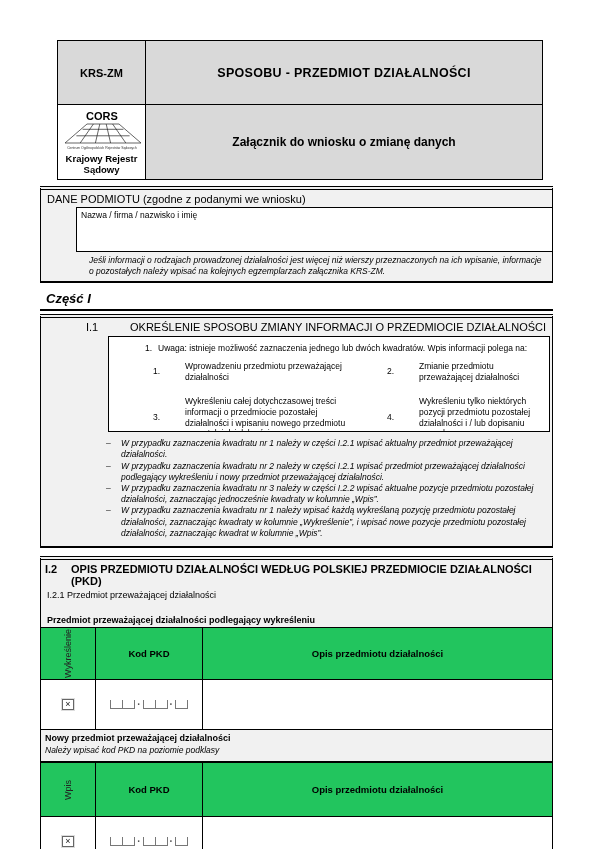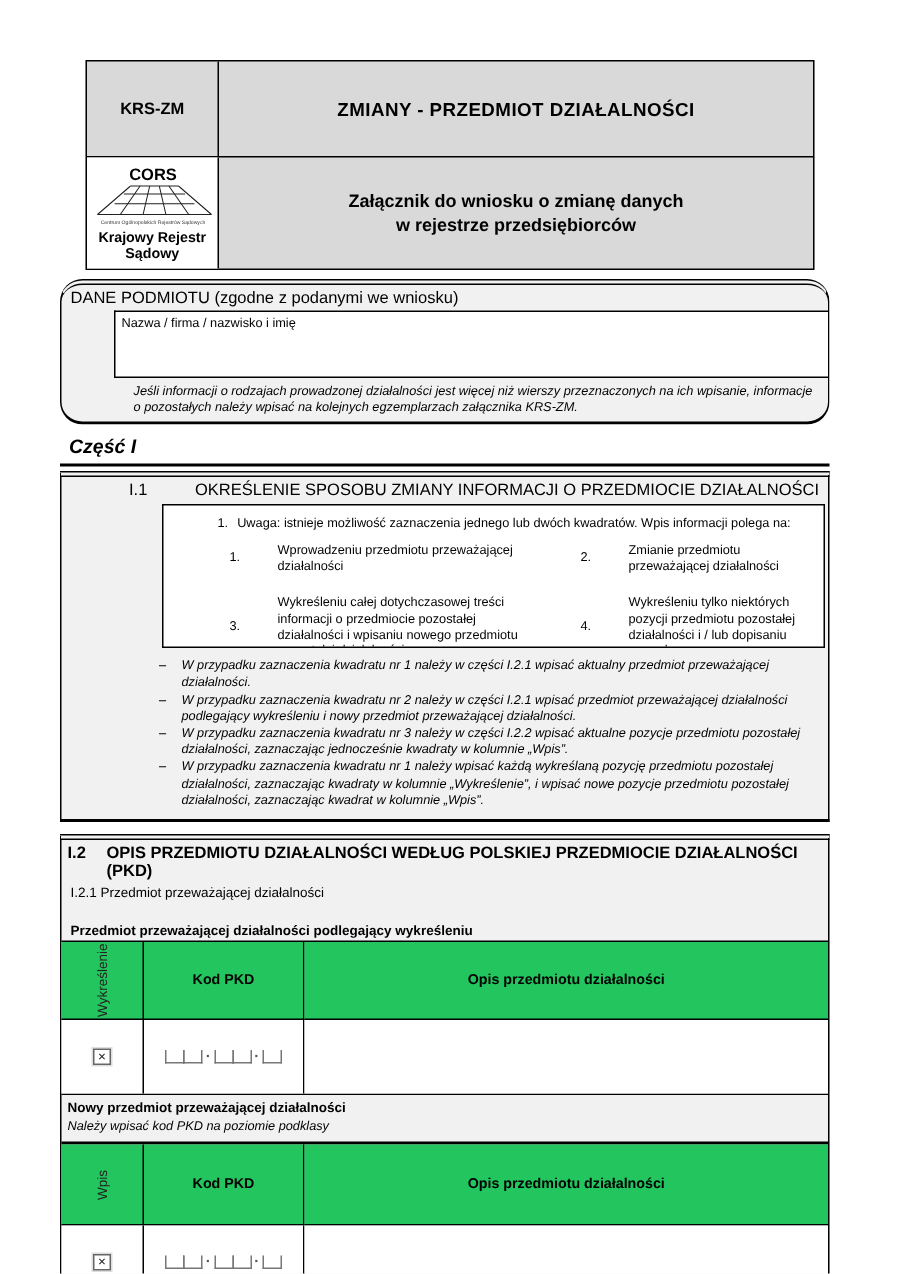--- a/index.html
+++ b/index.html
@@ -28,21 +28,21 @@
   .hdr-sub { font-weight:bold; font-size:12px; text-align:center; line-height:1.35; }
   .logo-org { font-weight:bold; font-size:9.5px; text-align:center; line-height:1.15; margin-top:1px; }
 
   
   .box {
     border:1px solid #000;
     border-top:4px double #000;
     border-bottom:2px solid #000;
     background:#f1f1f1;
   }
-  .dane { margin-top:6px;border-radius:15px; }
+  .dane { margin-top:6px; }
   .dane-title { font-size:11px; padding:3px 6px 2px 6px; }
   .dane-field {
     background:#fff; border:1px solid #000; border-right:none;
     margin-left:35px; height:45px; padding:2px 4px; font-size:8.5px;
   }
   .dane-note { padding:3px 8px 4px 48px; font-size:8.5px; font-style:italic; line-height:1.3; }
 
   .czesc { margin-top:6px; border-bottom:2px solid #000; padding:0 0 2px 6px; }
   .czesc span { font-weight:bold; font-style:italic; font-size:13px; }
 
@@ -101,39 +101,38 @@
   .logo-svg { display:block; }
 </style>
 </head>
 <body>
 
 <div class="page">
   <div class="content">
 
     <div class="hdr">
       <div class="hdr-cell hdr-code">KRS-ZM</div>
-      <div class="hdr-cell hdr-title">ZMIANY - PRZEDMIOT DZIAŁALNOŚCI</div>
+      <div class="hdr-cell hdr-title">SPOSOBU - PRZEDMIOT DZIAŁALNOŚCI</div>
       <div class="hdr-cell hdr-logo">
         <svg class="logo-svg" width="82" height="44" viewBox="0 0 82 44">
           <g stroke="#222" stroke-width="0.7" fill="none">
             <path d="M26 15 L4 34 M32.4 15 L19.2 34 M38.8 15 L34.4 34 M45.2 15 L49.6 34 M51.6 15 L64.8 34 M58 15 L80 34"></path>
             <path d="M26 15 H58 M21.6 20.3 H62.4 M15.4 26.8 H68.6 M4 34 H80"></path>
           </g>
           <text x="41" y="11" text-anchor="middle" font-size="11" font-weight="bold" font-family="Liberation Sans, sans-serif">CORS</text>
           <text x="41" y="40" text-anchor="middle" font-size="3.4" fill="#333" font-family="Liberation Sans, sans-serif">Centrum Ogólnopolskich Rejestrów Sądowych</text>
         </svg>
         <div class="logo-org">
           <div>Krajowy Rejestr</div>
           <div>Sądowy</div>
         </div>
       </div>
       <div class="hdr-cell hdr-sub">
         <div>
           <div>Załącznik do wniosku o zmianę danych</div>
-          <div>w  rejestrze przedsiębiorców</div>
         </div>
       </div>
     </div>
 
     <div class="box dane">
       <div class="dane-title">DANE PODMIOTU (zgodne z podanymi we wniosku)</div>
       <div class="dane-field">
         <span>Nazwa / firma / nazwisko i imię</span>
         <span></span>
       </div>

